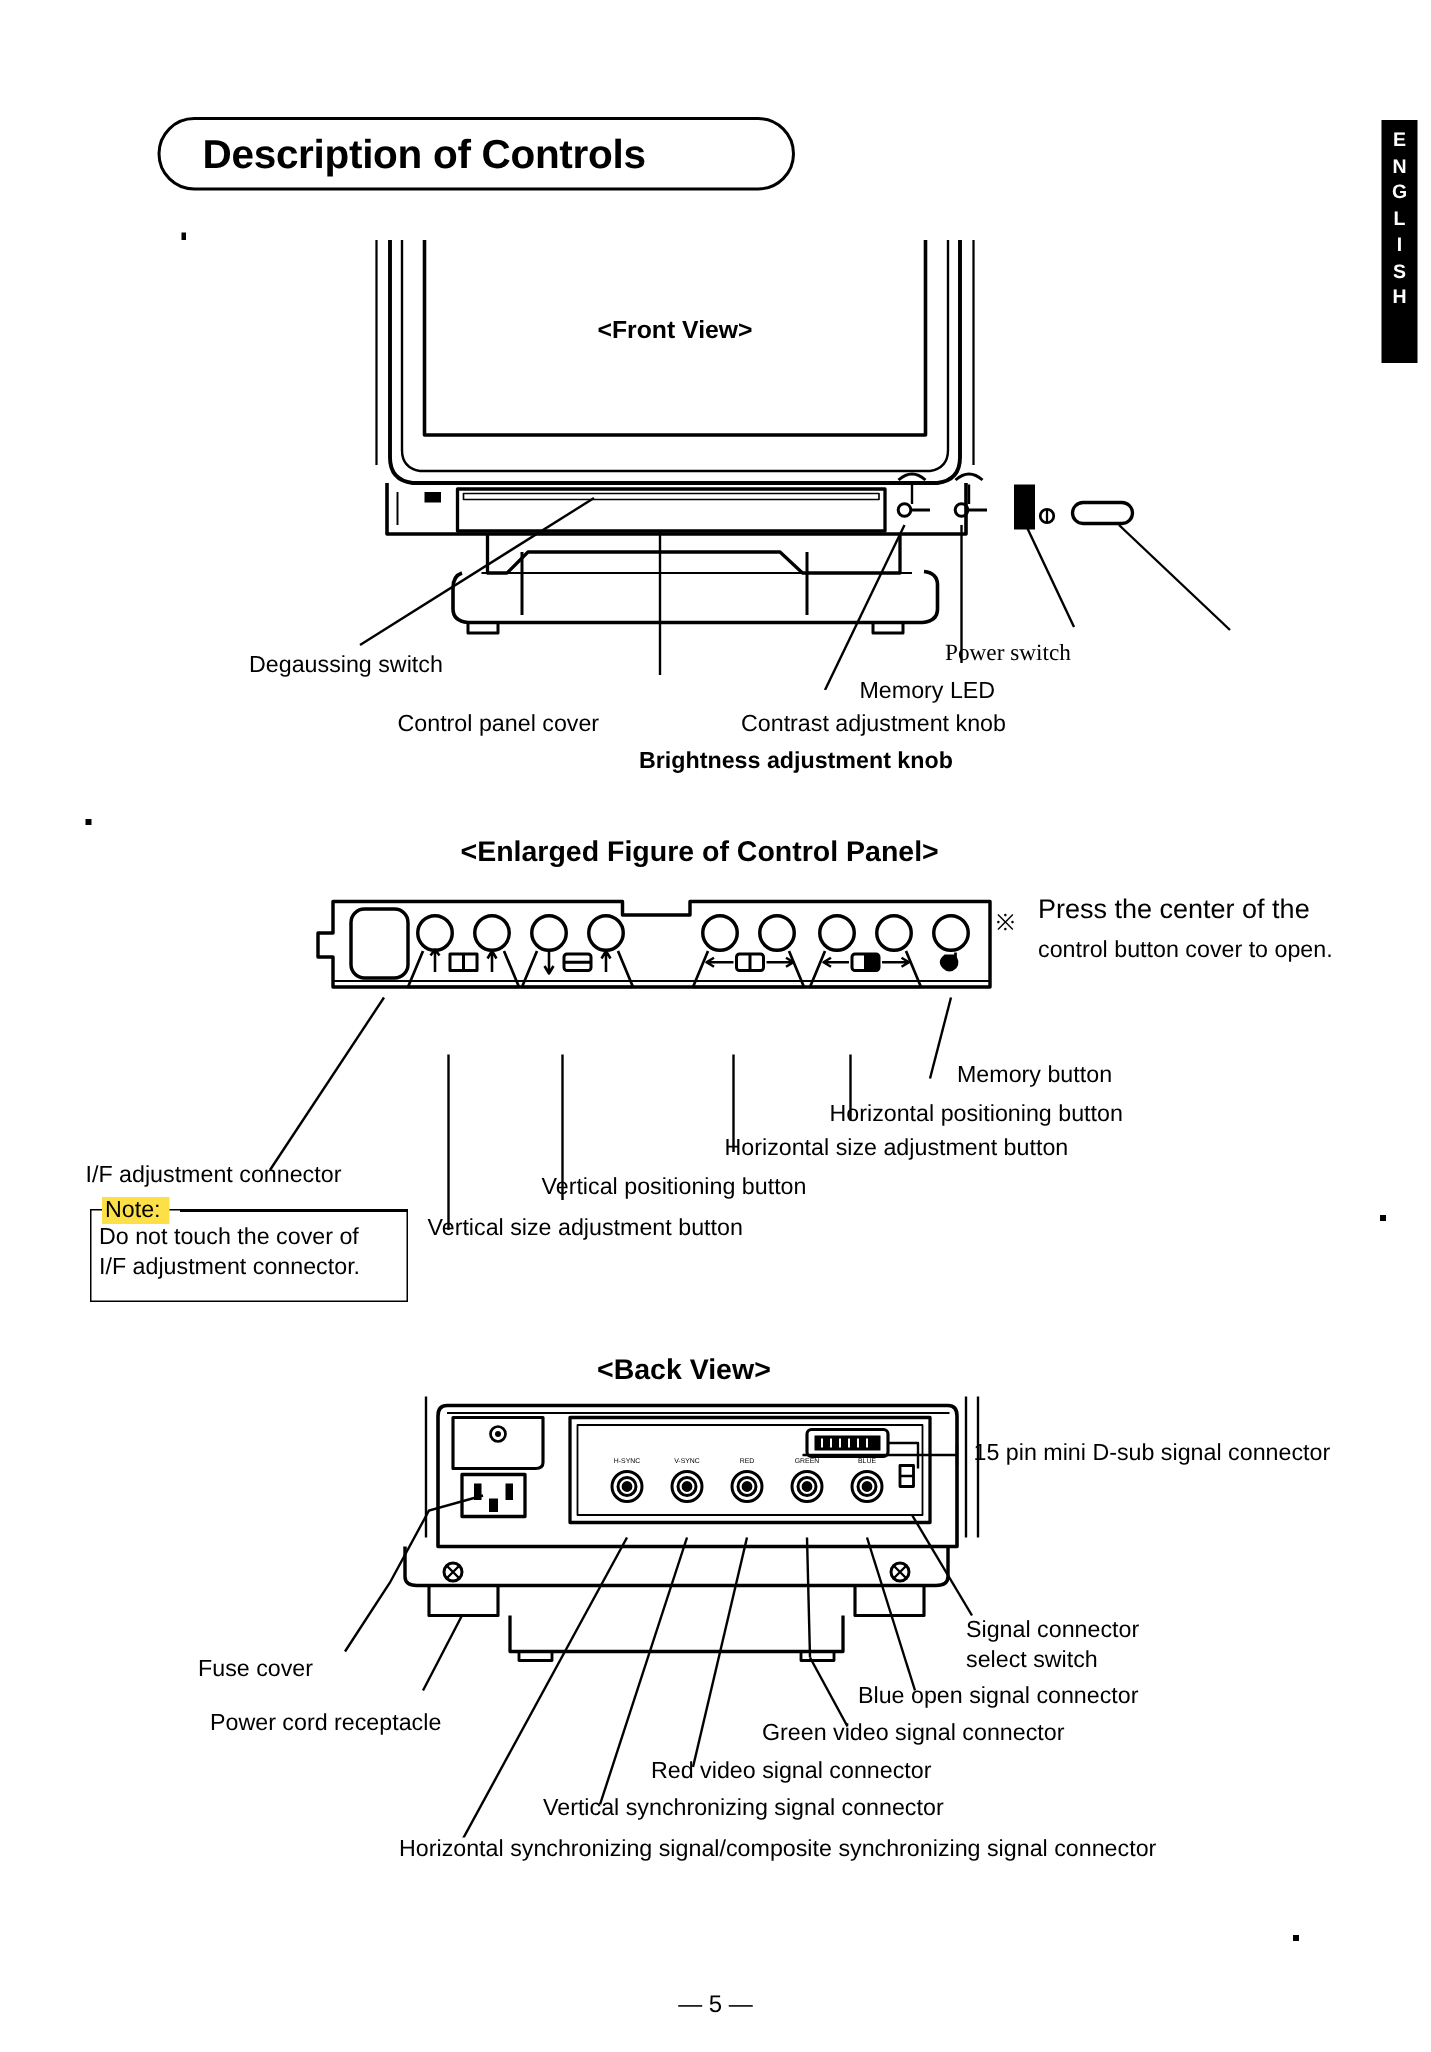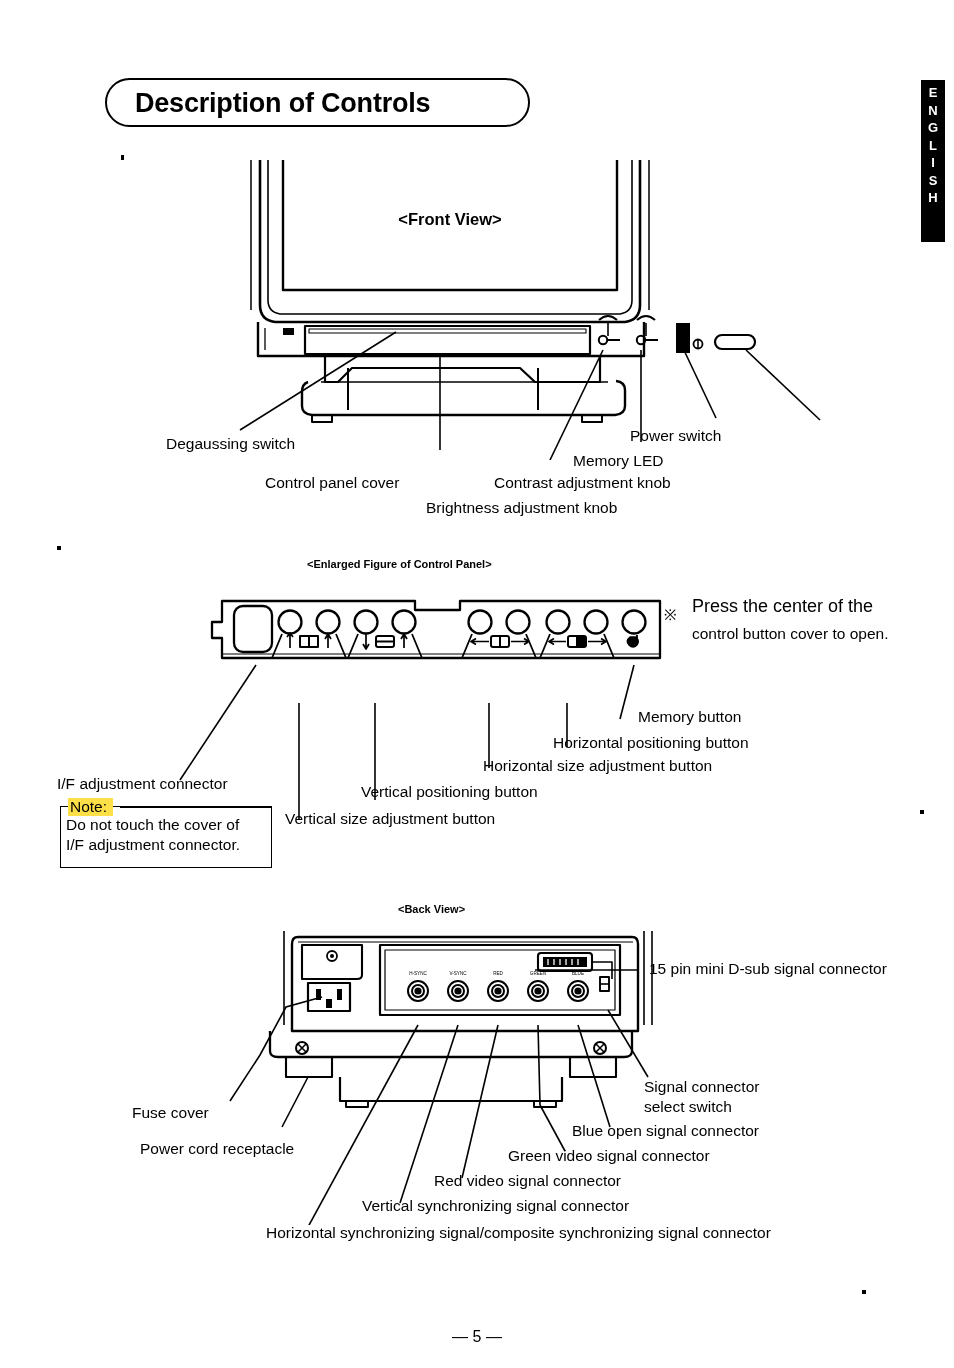--- a/index.html
+++ b/index.html
@@ -59,21 +59,21 @@
 
   
   .lbl {
     position: absolute;
     font-size: 15.5px;
     white-space: nowrap;
     line-height: 18px;
   }
   .viewcap {
     position: absolute;
-    font-size: 11px;
+    font-size: 19px;
     font-weight: bold;
     white-space: nowrap;
   }
   
   .fig { position: absolute; }
 
   
   #note-box {
     position: absolute;
     left: 60px;
@@ -196,24 +196,24 @@
       <path d="M320 54 L320 150"></path>
       <path d="M483 50 L430 160"></path>
       <path d="M521 50 L521 142"></path>
       <path d="M562 46 L596 118"></path>
       <path d="M626 50 L700 120"></path>
     </g>
   </svg>
 
   <div class="lbl" style="left:166px; top:435px;">Degaussing switch</div>
   <div class="lbl" style="left:265px; top:474px;">Control panel cover</div>
-  <div class="lbl" style="left:426px; top:499px;">Brightness adjustment knob</div>
+  <div class="lbl" style="left:426px; top:499px;font-weight:bold;">Brightness adjustment knob</div>
   <div class="lbl" style="left:494px; top:474px;">Contrast adjustment knob</div>
   <div class="lbl" style="left:573px; top:452px;">Memory LED</div>
-  <div class="lbl" style="left:630px; top:427px;">Power switch</div>
+  <div class="lbl" style="left:630px; top:427px;font-family:Liberation Serif, serif;">Power switch</div>
 
   <div class="viewcap" style="left:307px; top:558px;">&lt;Enlarged Figure of Control Panel&gt;</div>
 
   <div id="panel-note-mark">※</div>
   <div id="panel-note-l1">Press the center of the</div>
   <div id="panel-note-l2">control button cover to open.</div>
 
   <svg class="fig" style="left:210px; top:592px;" width="460" height="110" viewBox="0 0 460 110">
     <g fill="none" stroke="#000" stroke-width="2.2" stroke-linejoin="round">
 

